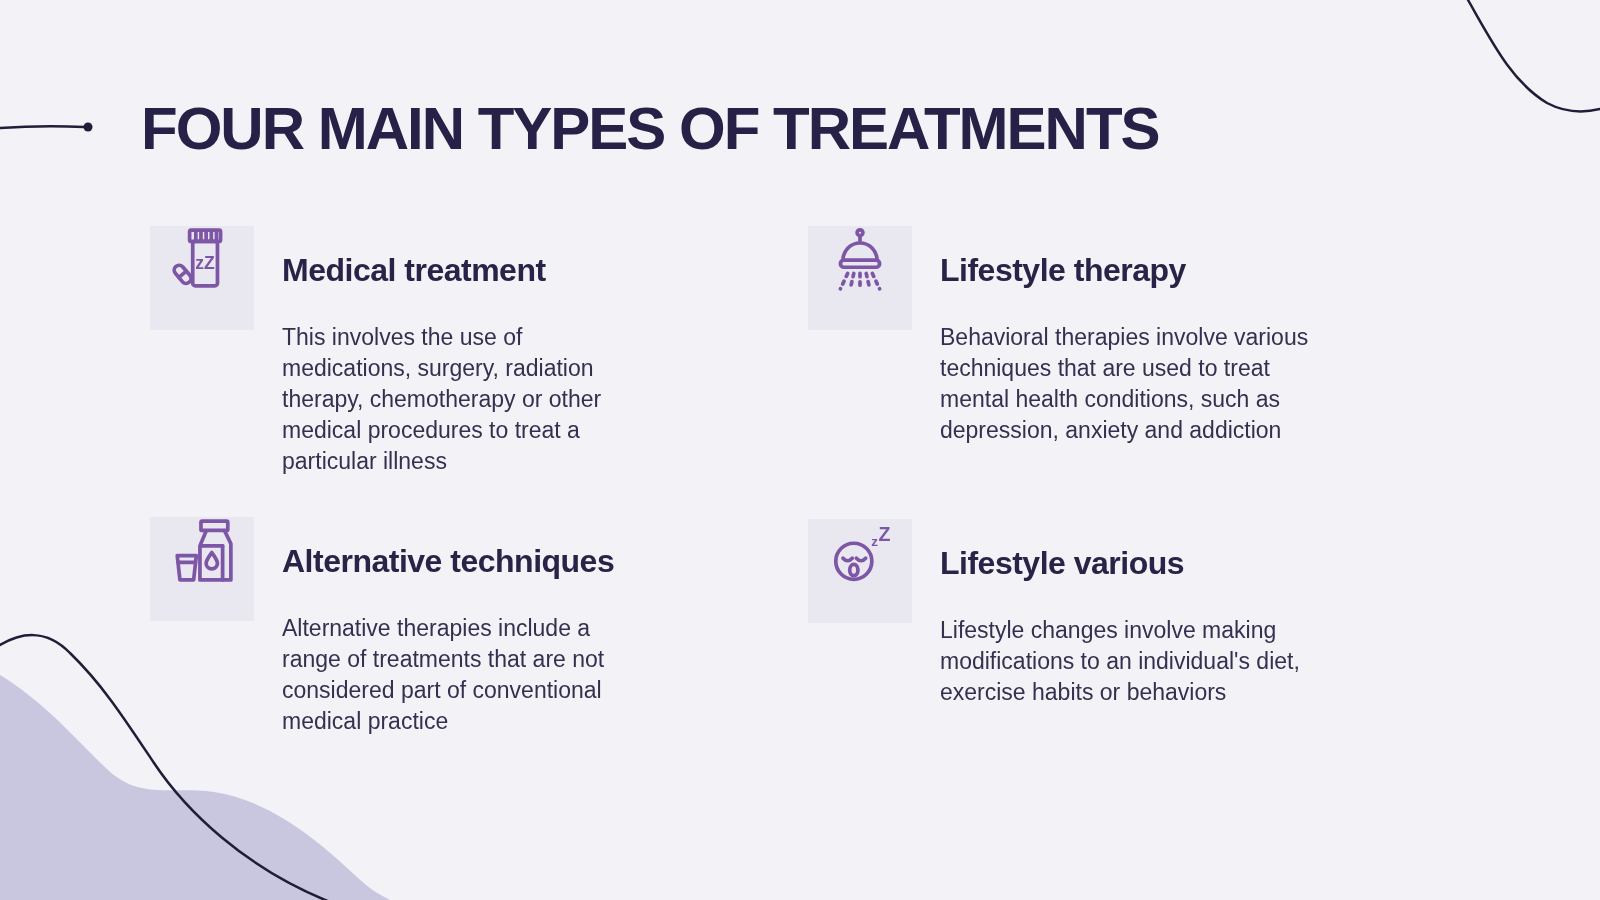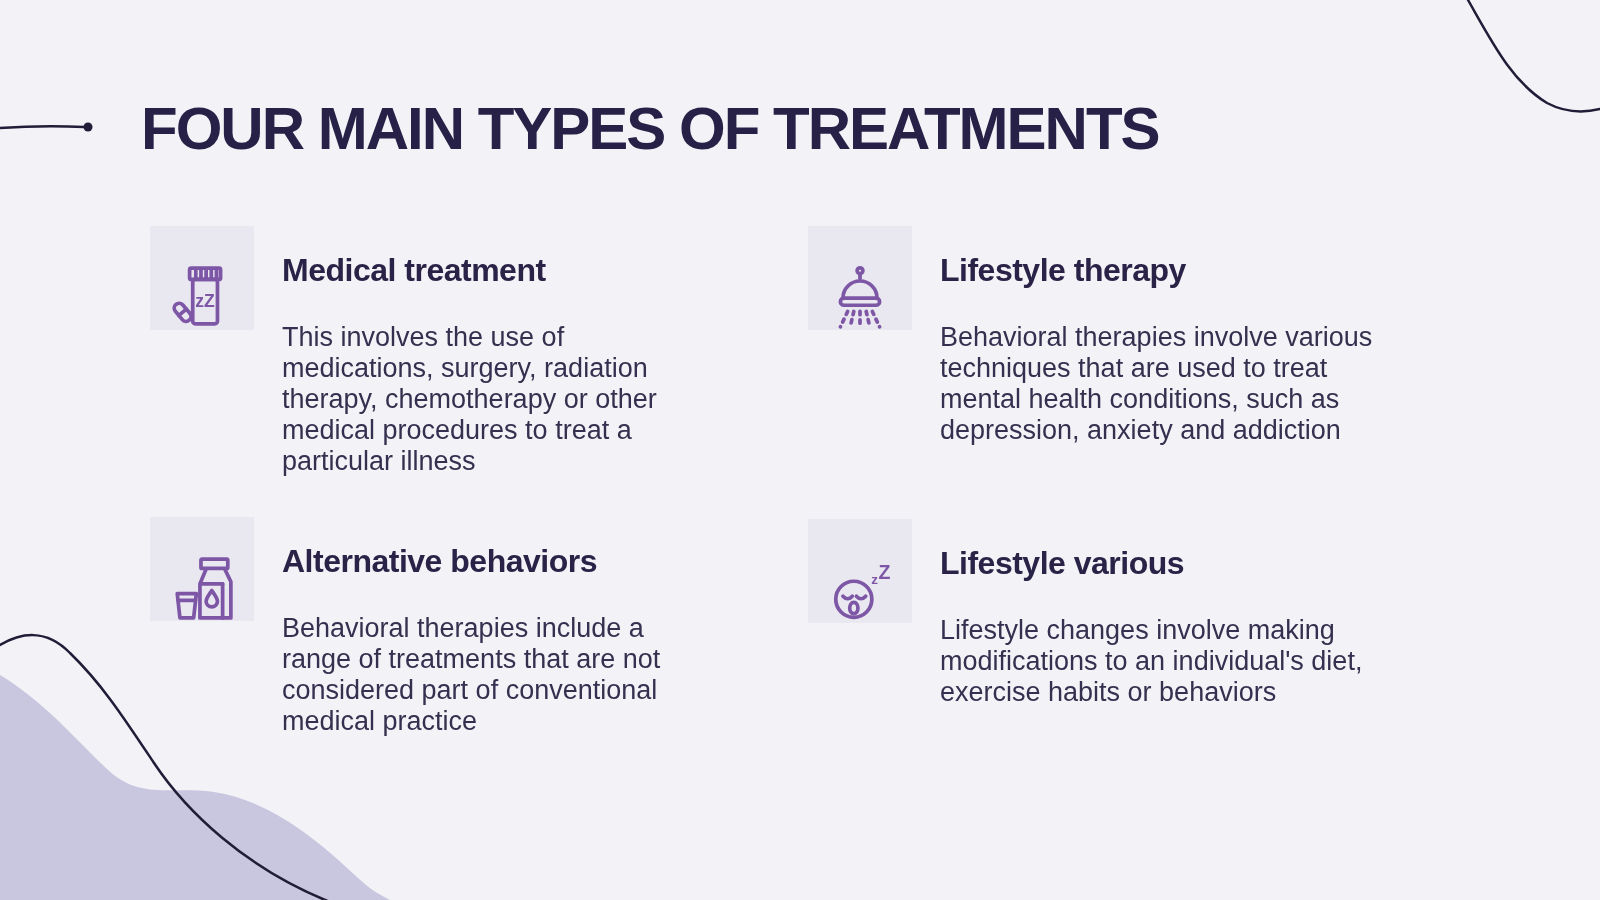--- a/index.html
+++ b/index.html
@@ -31,32 +31,32 @@
   }
   .card{position:absolute;width:620px;}
   .card1{left:150px;top:226px;}
   .card2{left:808px;top:226px;width:640px;}
   .card3{left:150px;top:517px;}
   .card4{left:808px;top:519px;width:640px;}
   .icon-tile{
     position:absolute;left:0;top:0;
     width:104px;height:104px;
     background:var(--icon-tile-bg);
-    display:flex;align-items:flex-end;justify-content:center;
+    display:flex;align-items:flex-start;justify-content:center;
   }
   .icon-tile svg{width:66px;height:66px;display:block;}
   .card-text{position:absolute;left:132px;top:0;}
   .card-title{
     position:absolute;left:0;top:28px;
     font-size:32px;font-weight:bold;letter-spacing:-0.5px;
     line-height:1;color:var(--card-title);white-space:nowrap;
   }
   .card-body{
     position:absolute;left:0;top:96px;
-    font-size:27px;line-height:31px;color:var(--body-text);
+    font-size:23px;line-height:31px;color:var(--body-text);
     white-space:pre-line;width:500px;
   }
   .stroke{fill:none;stroke:var(--icon-purple);stroke-width:3.6;stroke-linecap:round;stroke-linejoin:round;}
   .glyph{fill:var(--icon-purple);stroke:none;font-family:"Liberation Sans",sans-serif;font-weight:bold;}
   .thin{fill:none;stroke:var(--line);stroke-width:2.5;stroke-linecap:round;}
 </style>
 </head>
 <body>
 
 <svg class="decor" viewBox="0 0 1600 900" preserveAspectRatio="none">
@@ -130,22 +130,22 @@
           <rect x="31" y="4" width="26" height="9" rx="1"></rect>
           <path d="M30,61 V28 L36,13.5 M30,28 L52,28 M54,13.5 L60,26 V61 H30"></path>
           <path d="M52,28 V61"></path>
           <path d="M41.5,34.5 c-3.5,5 -5.5,7.5 -5.5,10.3 a5.5,5.5 0 0 0 11,0 c0,-2.8 -2,-5.3 -5.5,-10.3 Z"></path>
           <path d="M8,37.5 h18.5 l-2.6,23.5 h-13.3 Z"></path>
           <path d="M9,44 h16.5"></path>
         </g>
       </svg>
     </div>
     <div class="card-text">
-      <div class="card-title">Alternative behaviors</div>
-      <div class="card-body">Behavioral therapies include a
+      <div class="card-title">Alternative techniques</div>
+      <div class="card-body">Alternative therapies include a
 range of treatments that are not
 considered part of conventional
 medical practice</div>
     </div>
   </div>
 
   <div class="card card4">
     <div class="icon-tile">
       <svg viewBox="0 0 64 64">
         <g class="stroke">

